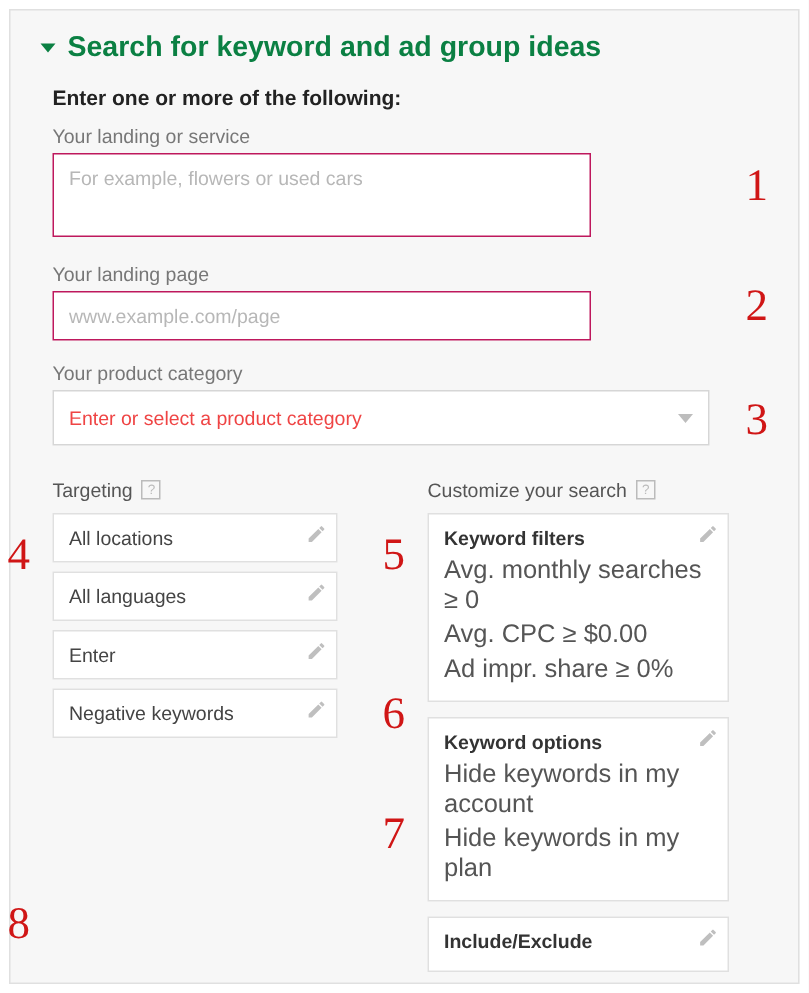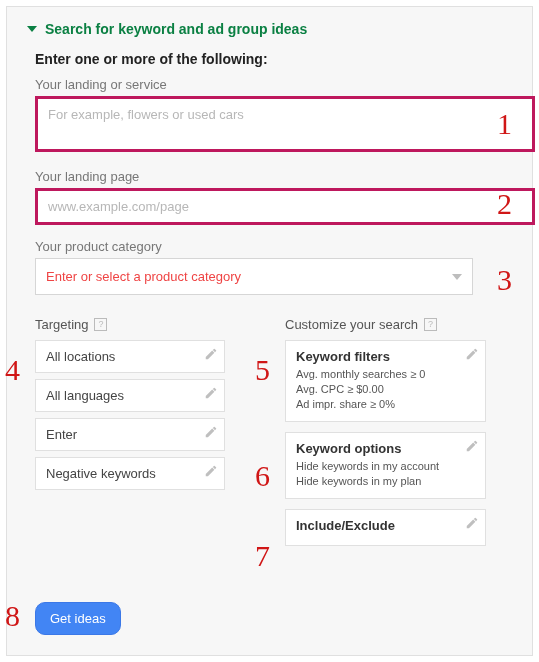--- a/index.html
+++ b/index.html
@@ -21,26 +21,26 @@
     position: relative;
   }
   .header-row { display: flex; align-items: center; margin-bottom: 14px; }
   .disclose {
     width: 0; height: 0;
     border-left: 5px solid transparent;
     border-right: 5px solid transparent;
     border-top: 6px solid #0b8043;
     margin-right: 8px;
   }
-  .header-title { color: #0b8043; font-weight: bold; font-size: 14px; }
+  .header-title { color: #0b8043; font-weight: bold; font-size: 19px; }
   .section-heading { font-weight: bold; color:#222; margin: 4px 0 10px 8px; font-size: 14px; }
   .field-group { margin: 0 0 14px 8px; }
   .field-label { color:#777; margin-bottom:4px; font-size:13px; }
   .text-input {
-    width: 500px; border:3px solid #be185d; background:#fff;
+    width: 359px; border:1px solid #be185d; background:#fff;
     padding:8px 10px; font-size:13px; color:#333;
   }
   .text-input::placeholder { color:#b7b7b7; }
   .multi { height:56px; resize:none; font-family:inherit; }
   .dropdown {
     width:438px; border:1px solid #d6d6d6; background:#fff;
     padding:10px 10px; color:#ef4444; font-size:13px;
     display:flex; justify-content:space-between; align-items:center;
   }
   .chev {
@@ -57,21 +57,21 @@
     color:#bbb; font-size:9px; align-items:center; justify-content:center;
     margin-left:6px; line-height:1;
   }
   .card {
     background:#fff; border:1px solid #e0e0e0; padding:8px 10px;
     margin-bottom:6px; position:relative; font-size:13px; color:#444;
   }
   .card-left { width:190px; }
   .card-right { width:201px; }
   .card-title { font-weight:bold; color:#333; margin-bottom:4px; }
-  .card-line { color:#555; margin:3px 0; font-size:11px; }
+  .card-line { color:#555; margin:3px 0; font-size:17px; }
   .pencil {
     position:absolute; top:6px; right:6px; width:14px; height:14px;
   }
   .pencil svg { width:14px; height:14px; fill:#bfbfbf; }
   .get-ideas {
     background:#4285f4; color:#fff; border:1px solid #3b78e7;
     padding:8px 14px; font-size:13px; font-weight:normal; cursor:pointer;
     border-radius:10px; margin-left:8px; margin-top:50px;
   }
   .annot {

